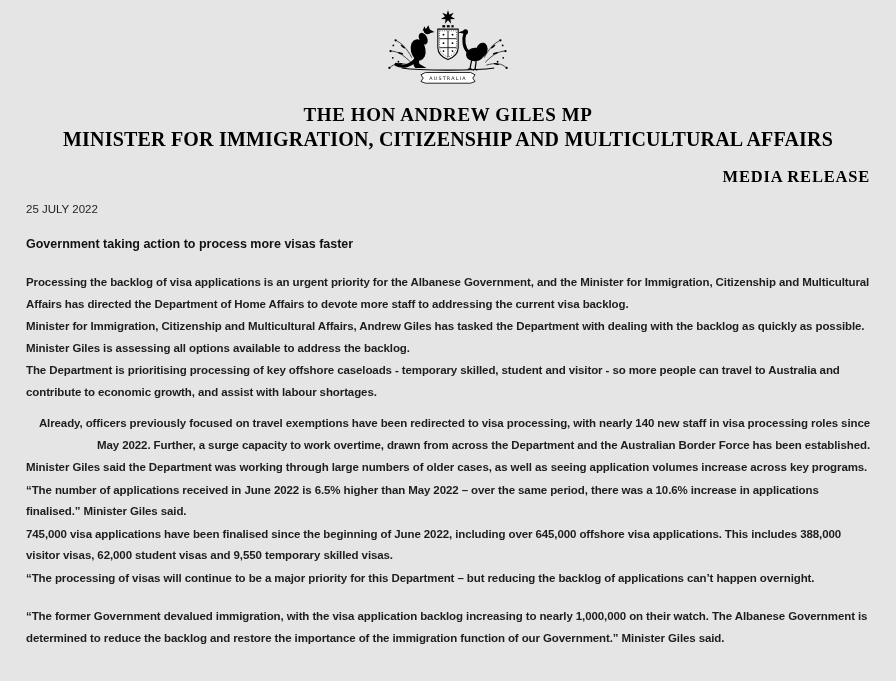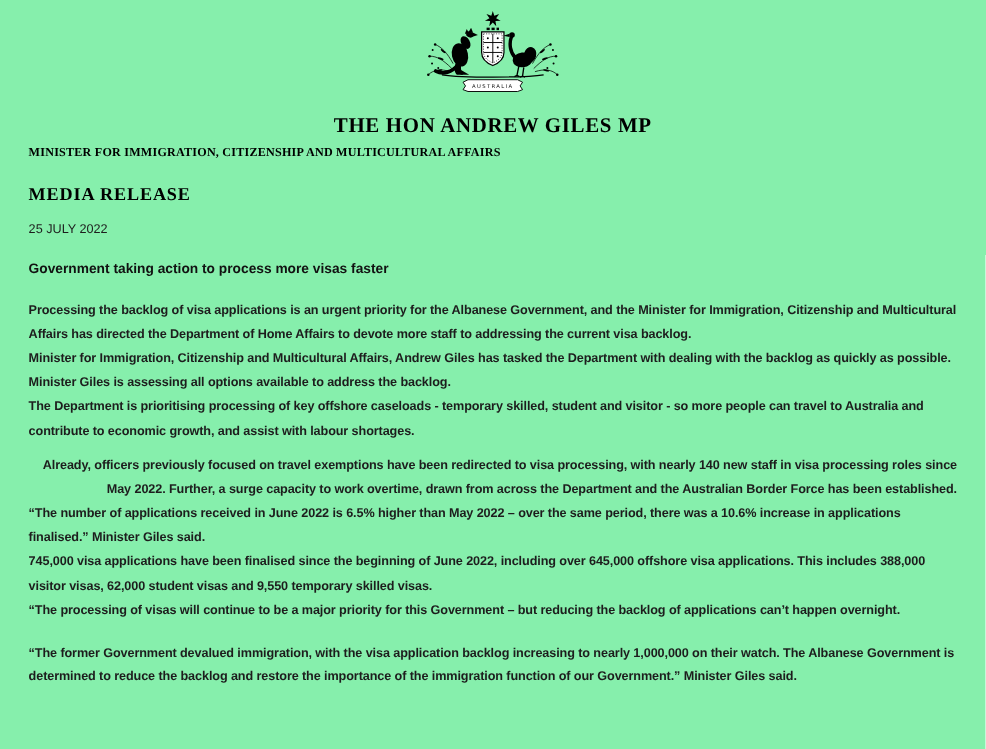--- a/index.html
+++ b/index.html
@@ -2,21 +2,21 @@
 <html><head>
 <meta charset="utf-8">
 <style>
   html, body { margin: 0; padding: 0; background: #ffffff; }
   .page {
     position: relative;
     width: 896px;
     height: 681px;
     box-sizing: border-box;
     padding: 8px 26px 0 26px;
-    background: #86efac;
+    background: #e5e5e5;
     font-family: "Liberation Sans", sans-serif;
     color: #1d1d1d;
     overflow: hidden;
   }
   .crest {
     display: block;
     margin: 0 auto;
     width: 124px;
     height: 85px;
   }
@@ -27,34 +27,34 @@
     font-size: 19px;
     line-height: 24px;
     letter-spacing: 0.6px;
     text-align: center;
     color: #000000;
   }
   .h-title {
     margin-top: 2px;
     font-family: "Liberation Serif", serif;
     font-weight: bold;
-    font-size: 11px;
+    font-size: 20px;
     line-height: 20px;
     letter-spacing: 0.2px;
-    text-align: left;
+    text-align: center;
     color: #000000;
   }
   .h-release {
     margin-top: 17px;
     font-family: "Liberation Serif", serif;
     font-weight: bold;
     font-size: 16.5px;
     line-height: 21px;
     letter-spacing: 0.8px;
-    text-align: left;
+    text-align: right;
     color: #000000;
   }
   .date-line {
     margin-top: 15px;
     font-size: 11.5px;
     line-height: 14px;
     color: #1d1d1d;
   }
   .subject-line {
     margin-top: 20px;
@@ -158,19 +158,20 @@
   <div class="h-release">MEDIA RELEASE</div>
 
   <div class="date-line">25 JULY 2022</div>
   <div class="subject-line">Government taking action to process more visas faster</div>
 
   <div class="body-text">
     <p>Processing the backlog of visa applications is an urgent priority for the Albanese Government, and the Minister for Immigration, Citizenship and Multicultural Affairs has directed the Department of Home Affairs to devote more staff to addressing the current visa backlog.</p>
     <p>Minister for Immigration, Citizenship and Multicultural Affairs, Andrew Giles has tasked the Department with dealing with the backlog as quickly as possible. Minister Giles is assessing all options available to address the backlog.</p>
     <p>The Department is prioritising processing of key offshore caseloads - temporary skilled, student and visitor - so more people can travel to Australia and contribute to economic growth, and assist with labour shortages.</p>
     <p class="gap-md">Already, officers previously focused on travel exemptions have been redirected to visa processing, with nearly 140 new staff in visa processing roles since May 2022. Further, a surge capacity to work overtime, drawn from across the Department and the Australian Border Force has been established.</p>
+    <p>Minister Giles said the Department was working through large numbers of older cases, as well as seeing application volumes increase across key programs.</p>
     <p>“The number of applications received in June 2022 is 6.5% higher than May 2022 – over the same period, there was a 10.6% increase in applications finalised.” Minister Giles said.</p>
     <p>745,000 visa applications have been finalised since the beginning of June 2022, including over 645,000 offshore visa applications. This includes 388,000 visitor visas, 62,000 student visas and 9,550 temporary skilled visas.</p>
-    <p>“The processing of visas will continue to be a major priority for this Government – but reducing the backlog of applications can’t happen overnight.</p>
+    <p>“The processing of visas will continue to be a major priority for this Department – but reducing the backlog of applications can’t happen overnight.</p>
     <p class="gap-lg">“The former Government devalued immigration, with the visa application backlog increasing to nearly 1,000,000 on their watch. The Albanese Government is determined to reduce the backlog and restore the importance of the immigration function of our Government.” Minister Giles said.</p>
   </div>
 
 </div>
 
 </body></html>

